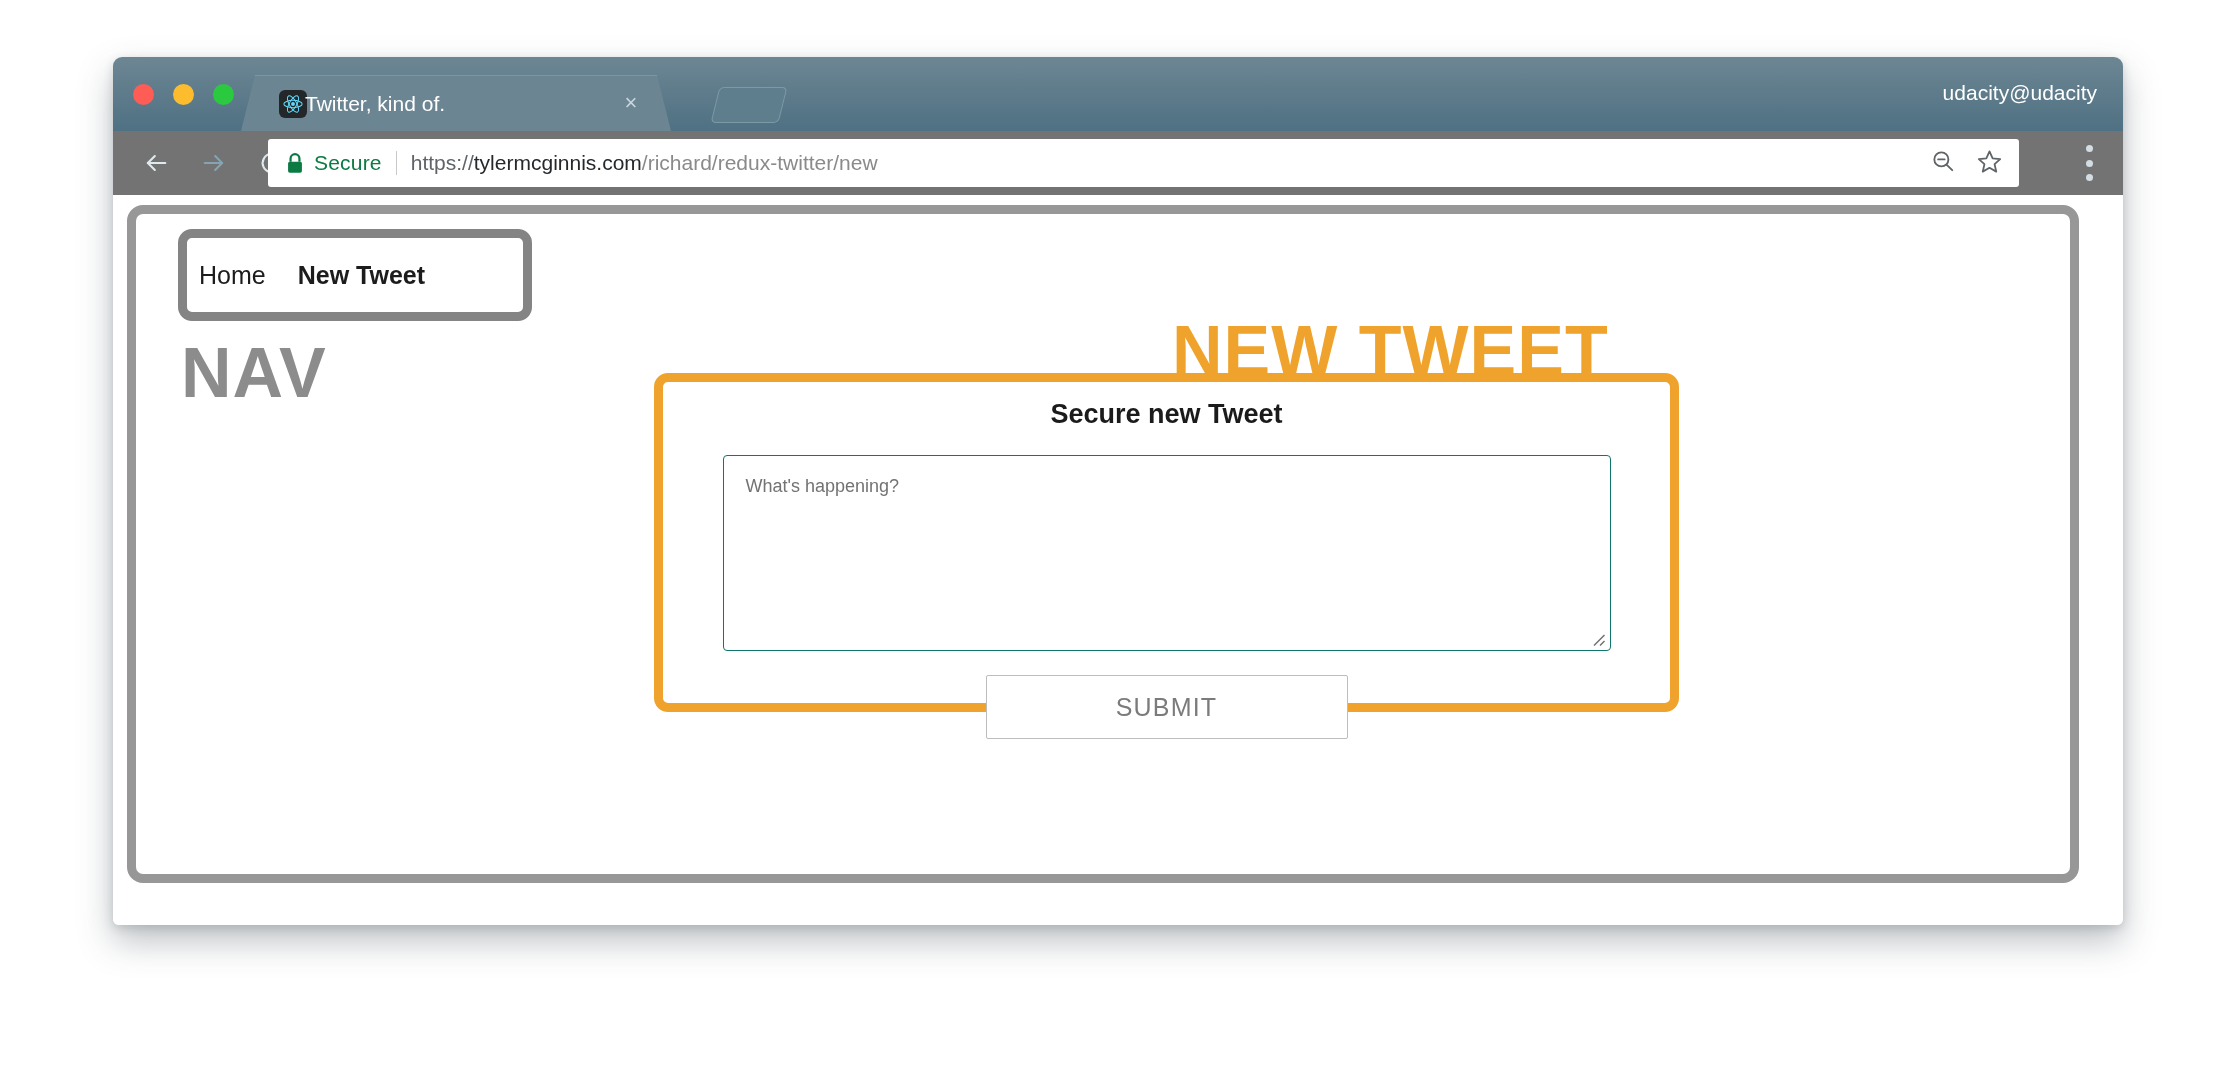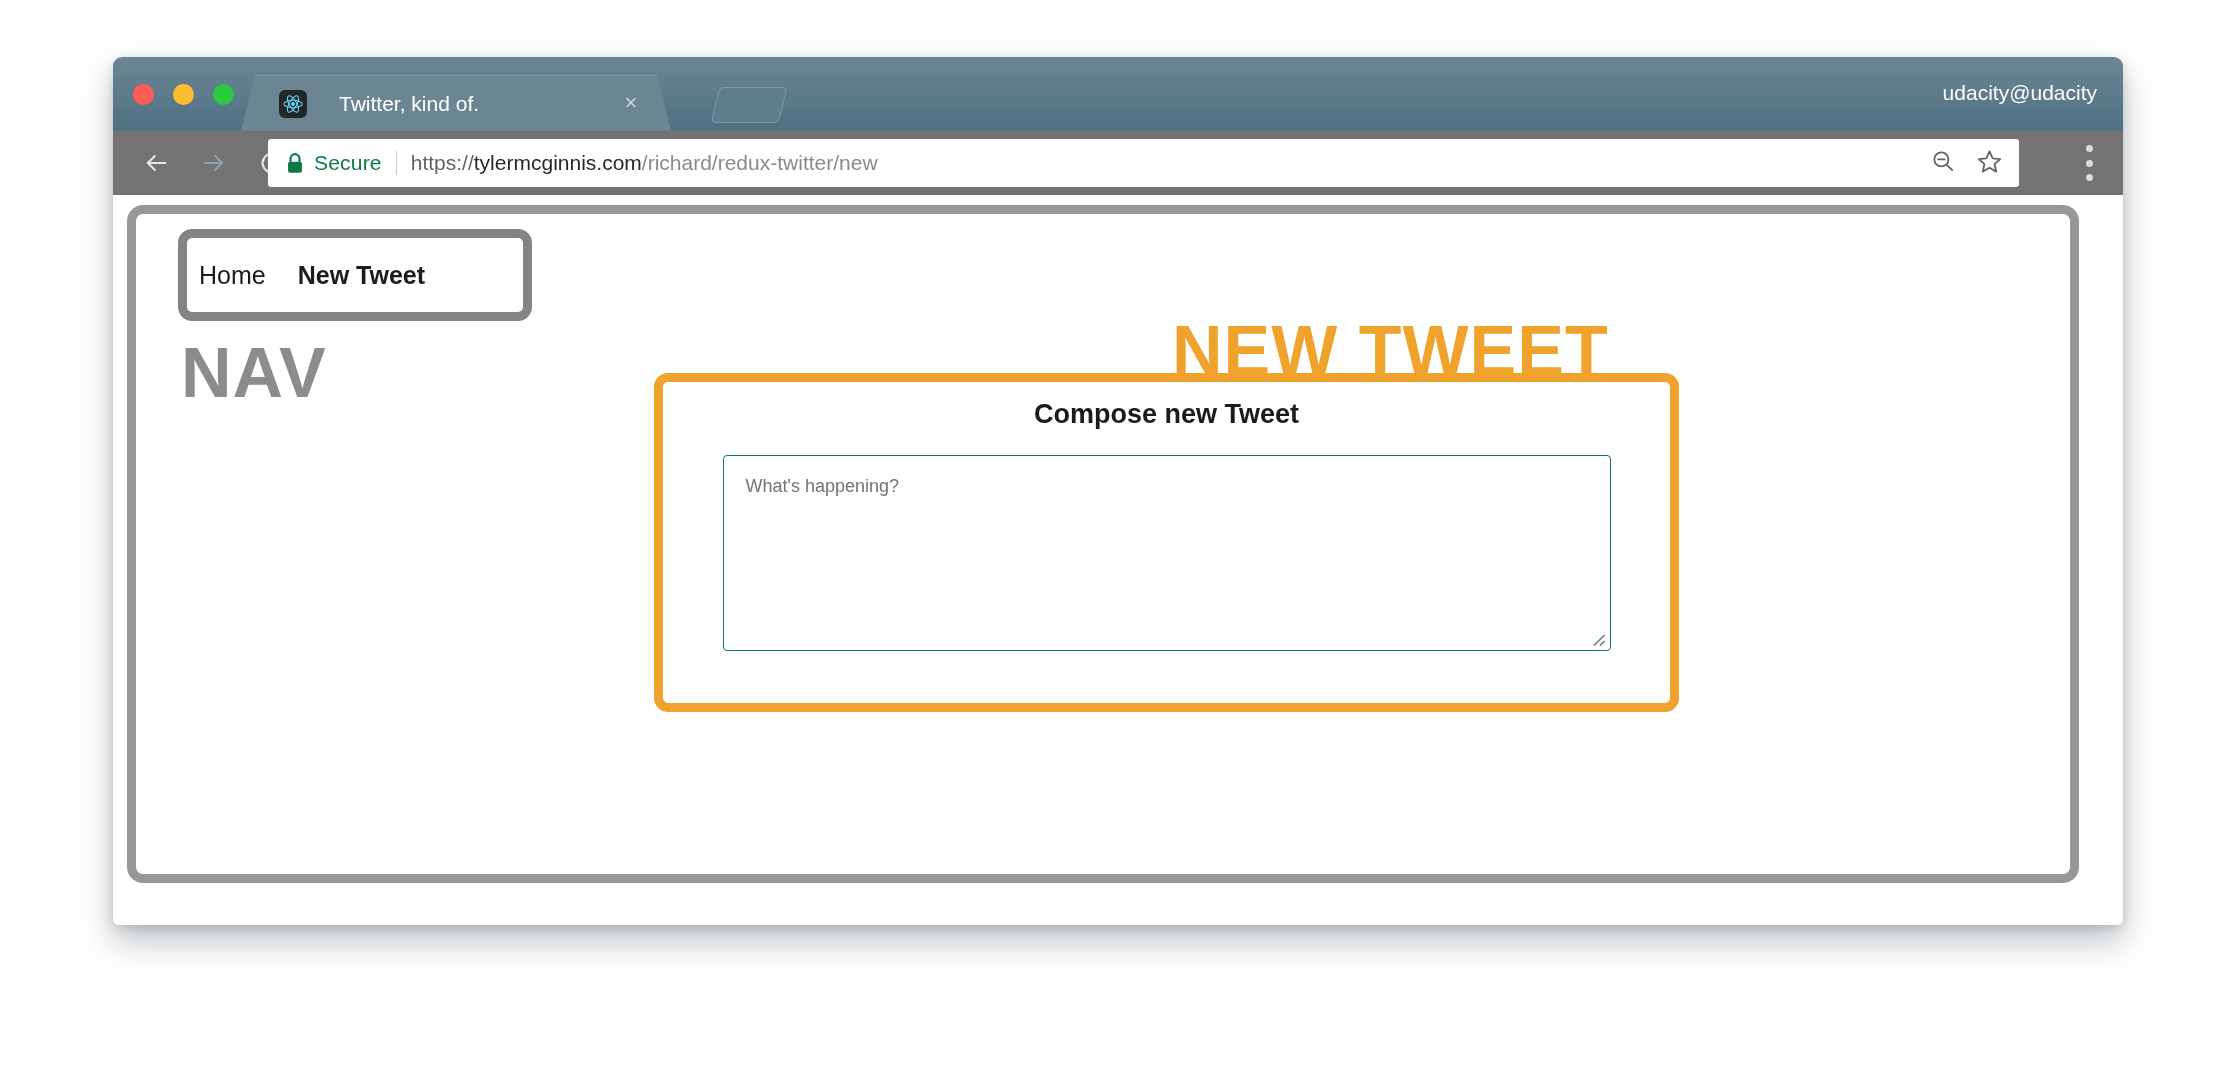--- a/index.html
+++ b/index.html
@@ -75,21 +75,21 @@
     width: 28px;
     height: 28px;
     border-radius: 6px;
     background: #232729;
     display: flex;
     align-items: center;
     justify-content: center;
   }
   .tab-title {
     position: absolute;
-    left: 98px;
+    left: 64px;
     top: 14px;
     width: 290px;
     color: #ffffff;
     font-size: 21px;
     line-height: 29px;
     white-space: nowrap;
     overflow: hidden;
     text-overflow: ellipsis;
   }
   .tab-close {
@@ -439,29 +439,32 @@
       <div class="nav-box">
         <a class="nav-link" href="#">Home</a>
         <a class="nav-link active" href="#">New Tweet</a>
       </div>
 
       <div class="annot-label annot-nav">NAV</div>
 
       <div class="annot-newtweet">NEW TWEET</div>
 
       <div class="newtweet-box">
-        <h3 class="compose-title">Compose new Tweet</h3>
+        <h3 class="compose-title">Secure new Tweet</h3>
 
         <div class="tweet-textarea-wrap">
           <textarea class="tweet-textarea" placeholder="What's happening?" style=""></textarea>
           <span class="resize-grip">
             <svg width="18" height="18" viewBox="0 0 12 12" stroke="#6e6e6e" stroke-width="1">
               <line x1="11" y1="4" x2="4" y2="11"></line>
               <line x1="11" y1="8" x2="8" y2="11"></line>
             </svg>
           </span>
         </div>
 
+        <div class="submit-row">
+          <button class="submit-btn" type="button">SUBMIT</button>
+        </div>
       </div>
 
     </div>
   </div>
 </div>
 
 </body></html>

